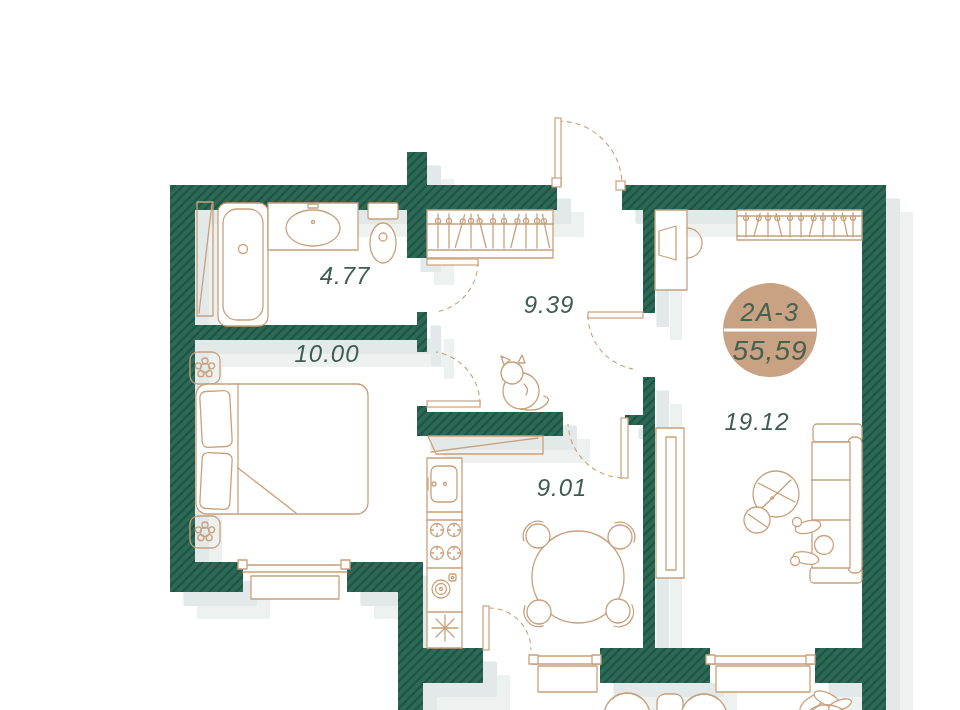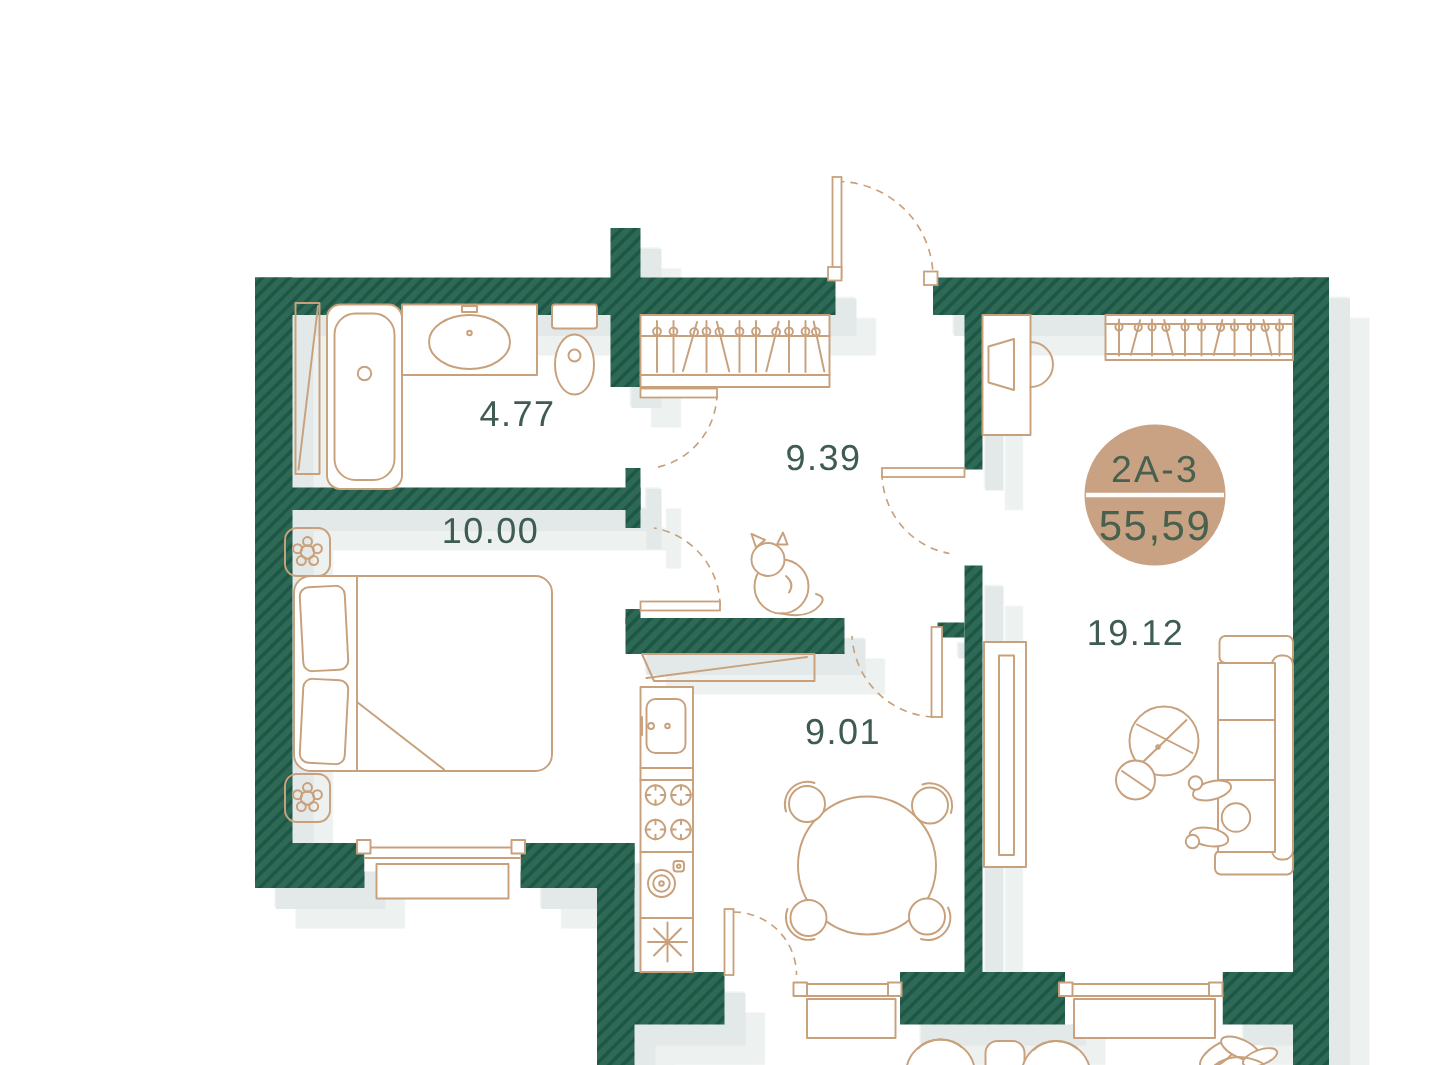--- a/index.html
+++ b/index.html
@@ -7,21 +7,21 @@
     --wall-hatch:#1e5646;
     --furniture-outline:#c8a17c;
     --label-text:#3f5c52;
     --badge-fill:#c9a183;
     --badge-text:#47614f;
     --background:#ffffff;
     --shadow:#e3e9e8;
   }
   html,body{margin:0;padding:0;background:var(--background);}
   .plan-root{position:relative;width:960px;height:710px;background:var(--background);overflow:hidden;
-             font-family:"Liberation Sans",sans-serif;}
+             font-family:"Liberation Sans",sans-serif;font-style:italic;}
   svg{display:block;}
   .walls rect{fill:url(#hatch);}
   .walls{filter:drop-shadow(14px 14px 0px var(--shadow)) drop-shadow(13px 13px 0px rgba(215,223,221,.45));}
   .hatch-bg{fill:var(--wall-fill);}
   .hatch-line{stroke:var(--wall-hatch);stroke-width:2.4;fill:none;}
   .furn{fill:none;stroke:var(--furniture-outline);stroke-width:1.3;stroke-linejoin:round;stroke-linecap:round;}
   .furn-fill{fill:#fff;stroke:var(--furniture-outline);stroke-width:1.3;stroke-linejoin:round;}
   .arc{fill:none;stroke:var(--furniture-outline);stroke-width:1.1;stroke-dasharray:5 4;}
   .leaf{fill:#fff;stroke:var(--furniture-outline);stroke-width:1.2;}
   .room-label{fill:var(--label-text);font-family:"Liberation Sans",sans-serif;font-weight:300;

